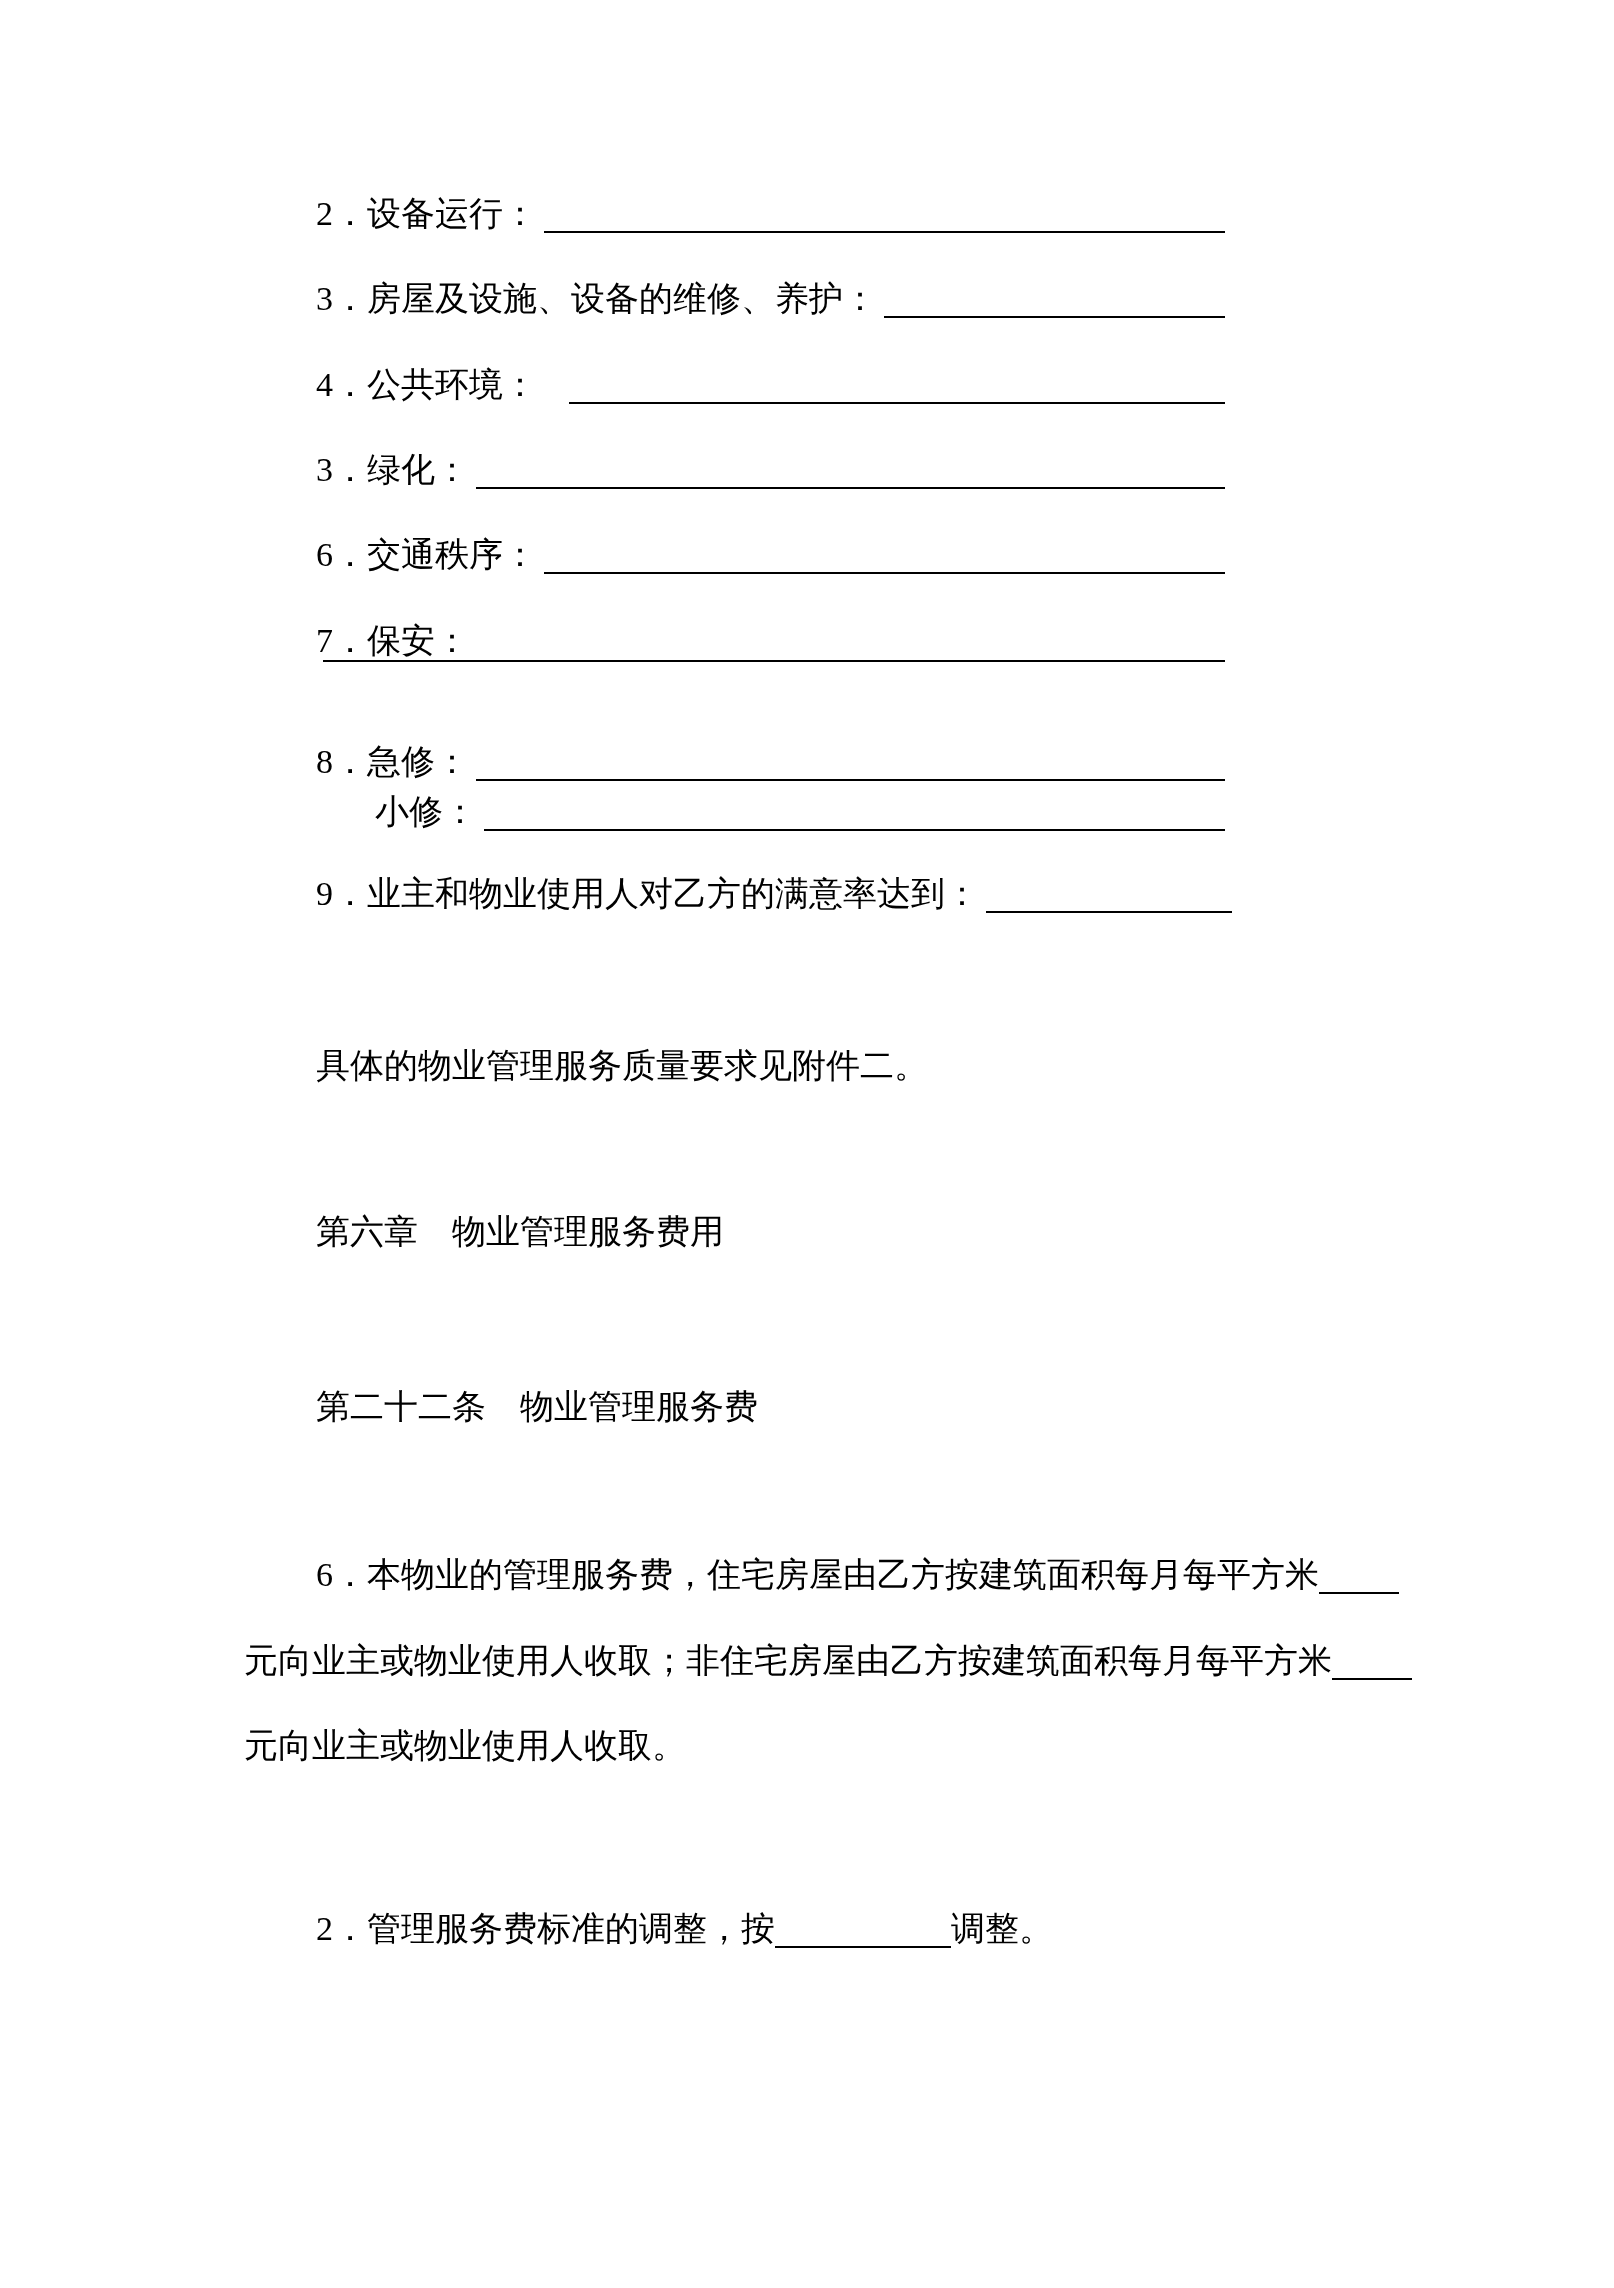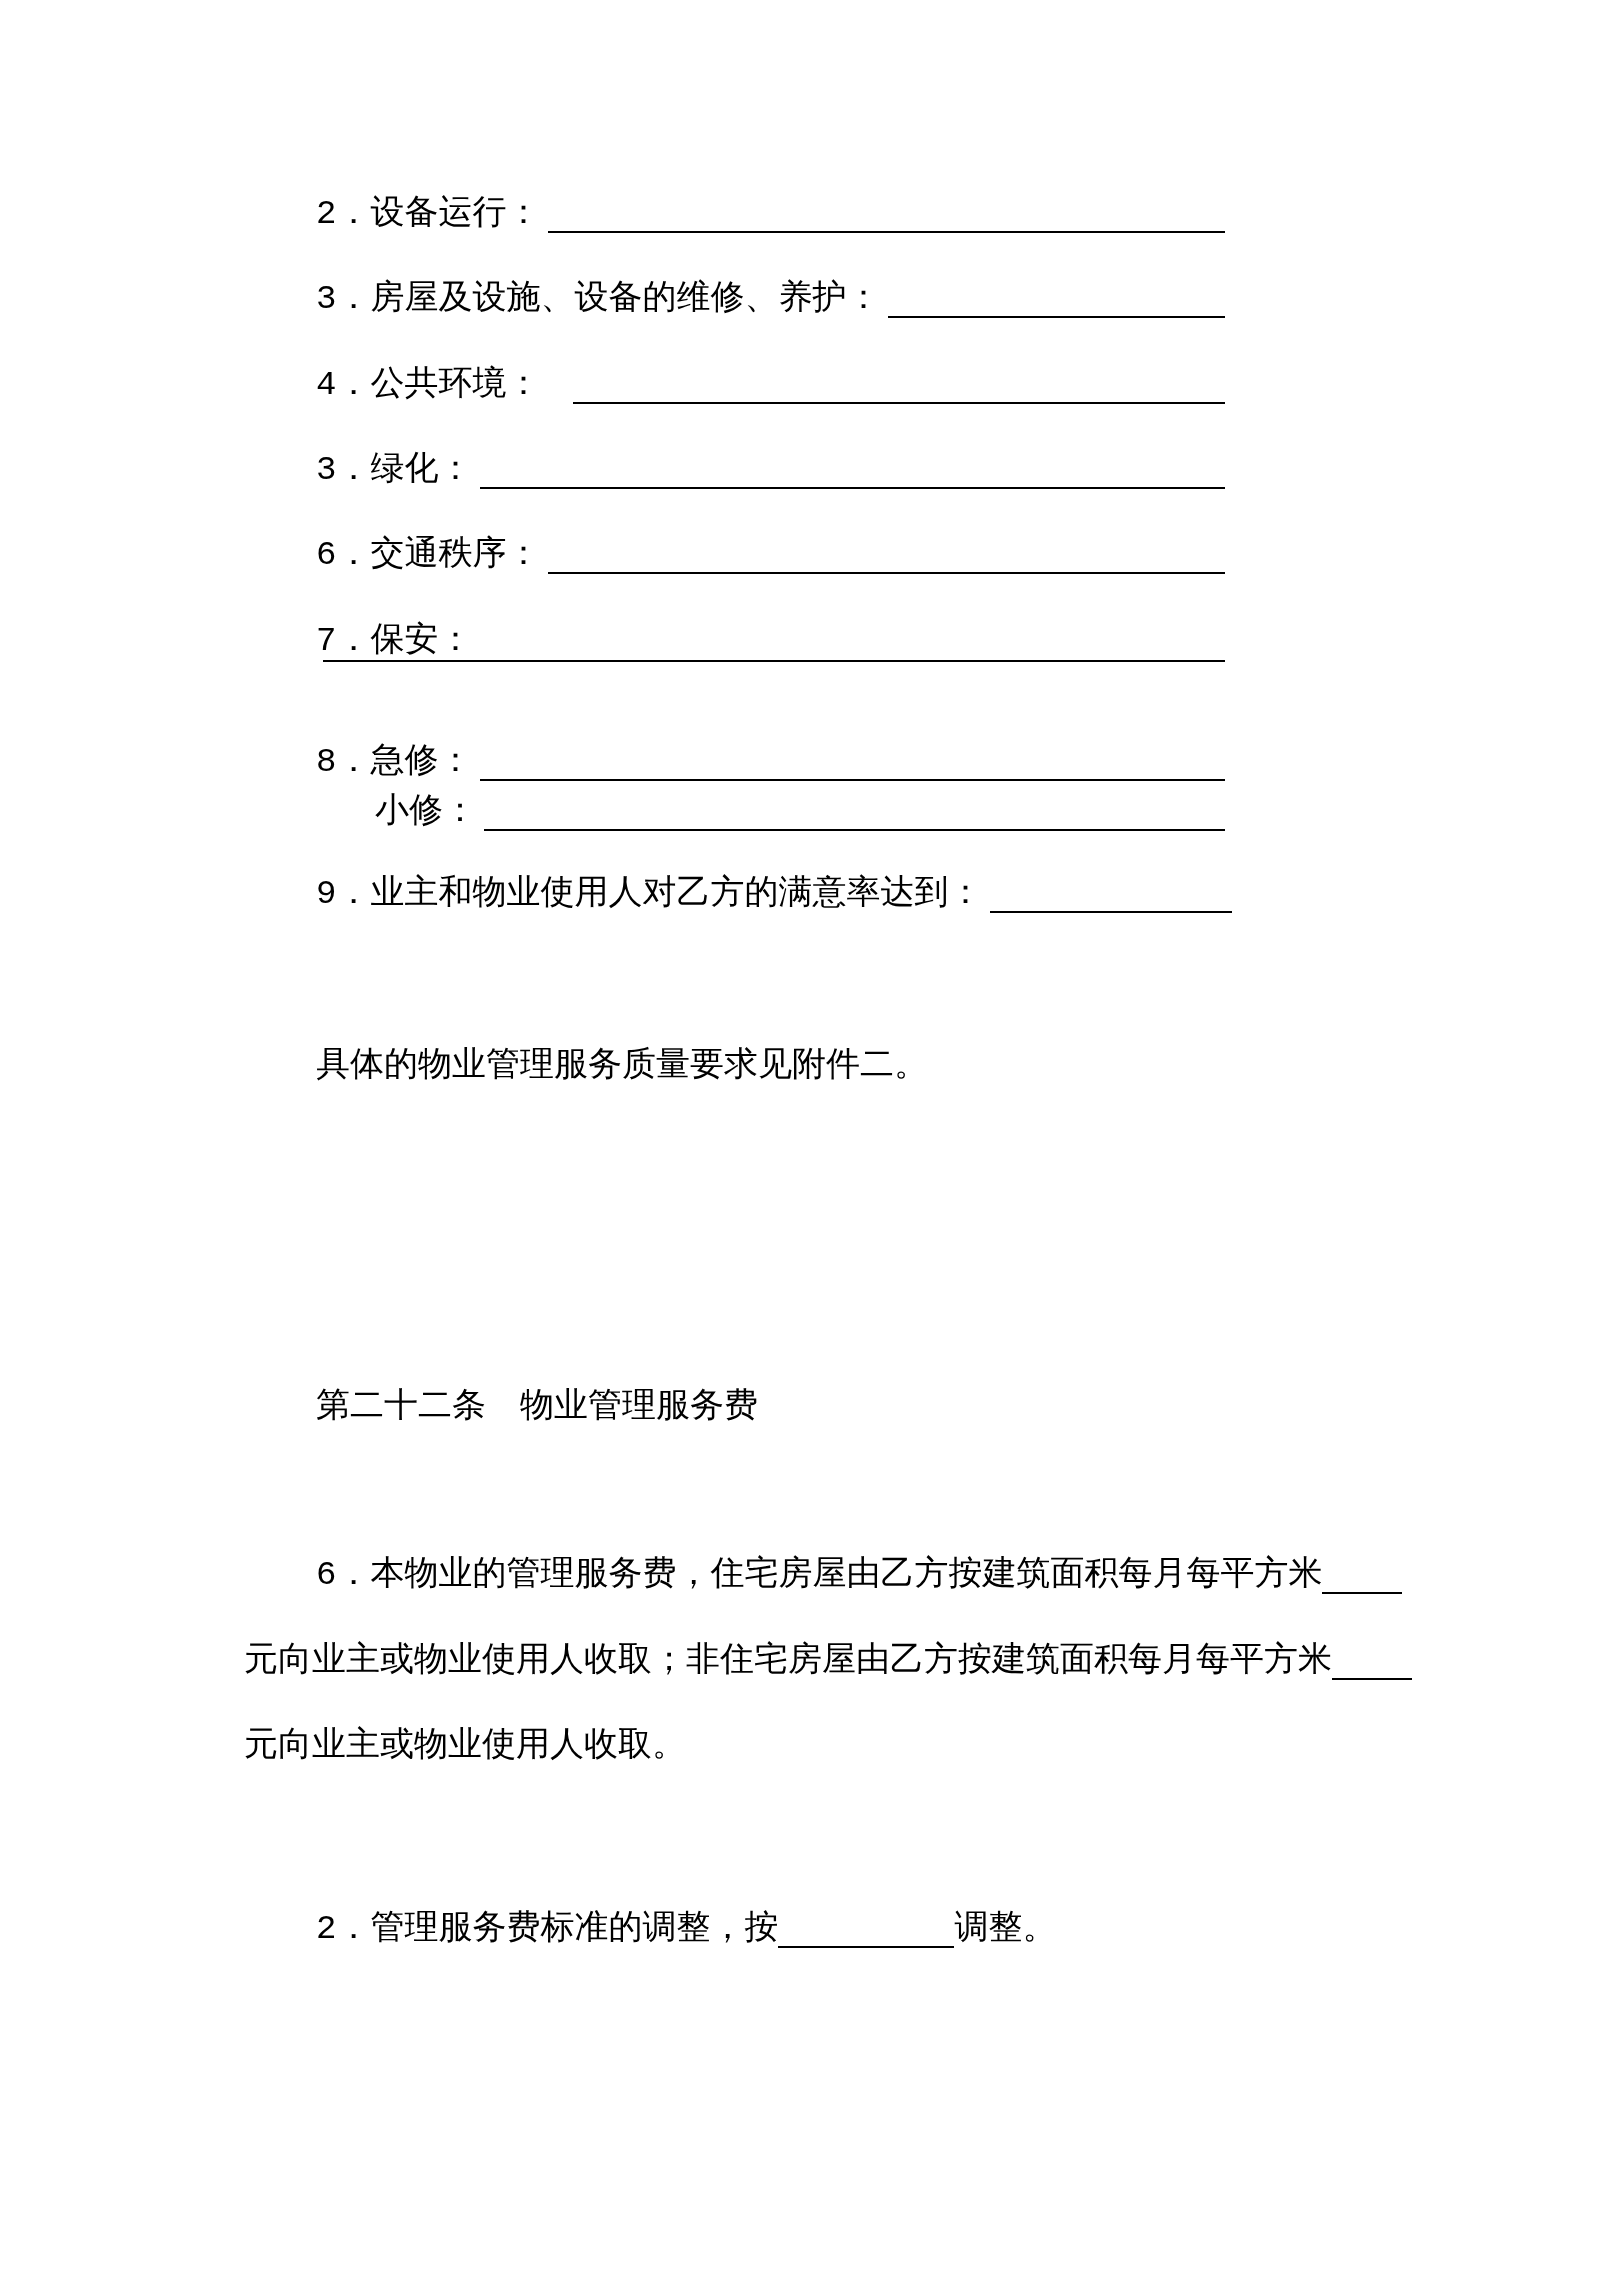--- a/index.html
+++ b/index.html
@@ -6,21 +6,21 @@
     margin: 0;
     padding: 0;
     background: #ffffff;
   }
   .page {
     position: relative;
     width: 1415px;
     height: 2288px;
     background: #ffffff;
     color: #000000;
-    font-family: Liberation Mono, monospace;
+    font-family: Liberation Serif, serif;
     font-size: 34px;
     overflow: hidden;
   }
   .line {
     position: absolute;
     line-height: 38px;
     white-space: nowrap;
     color: #000000;
   }
   .item-row {
@@ -89,20 +89,21 @@
     <span class="fill"></span>
   </div>
 
   <div class="line item-row" style="top:875px; left:316px; width:916px;">
     <span class="label">9．业主和物业使用人对乙方的满意率达到：</span>
     <span class="fill"></span>
   </div>
 
   <div class="line" style="top:1047px; left:316px;">具体的物业管理服务质量要求见附件二。</div>
 
+  <div class="line" style="top:1213px; left:316px;">第六章　物业管理服务费用</div>
 
   <div class="line" style="top:1388px; left:316px;">第二十二条　物业管理服务费</div>
 
   <div class="line" style="top:1556px; left:316px;">
     <span>6．本物业的管理服务费，住宅房屋由乙方按建筑面积每月每平方米</span><span class="blank blank-sm"></span>
   </div>
 
   <div class="line" style="top:1642px; left:244px;">
     <span>元向业主或物业使用人收取；非住宅房屋由乙方按建筑面积每月每平方米</span><span class="blank blank-sm"></span>
   </div>

